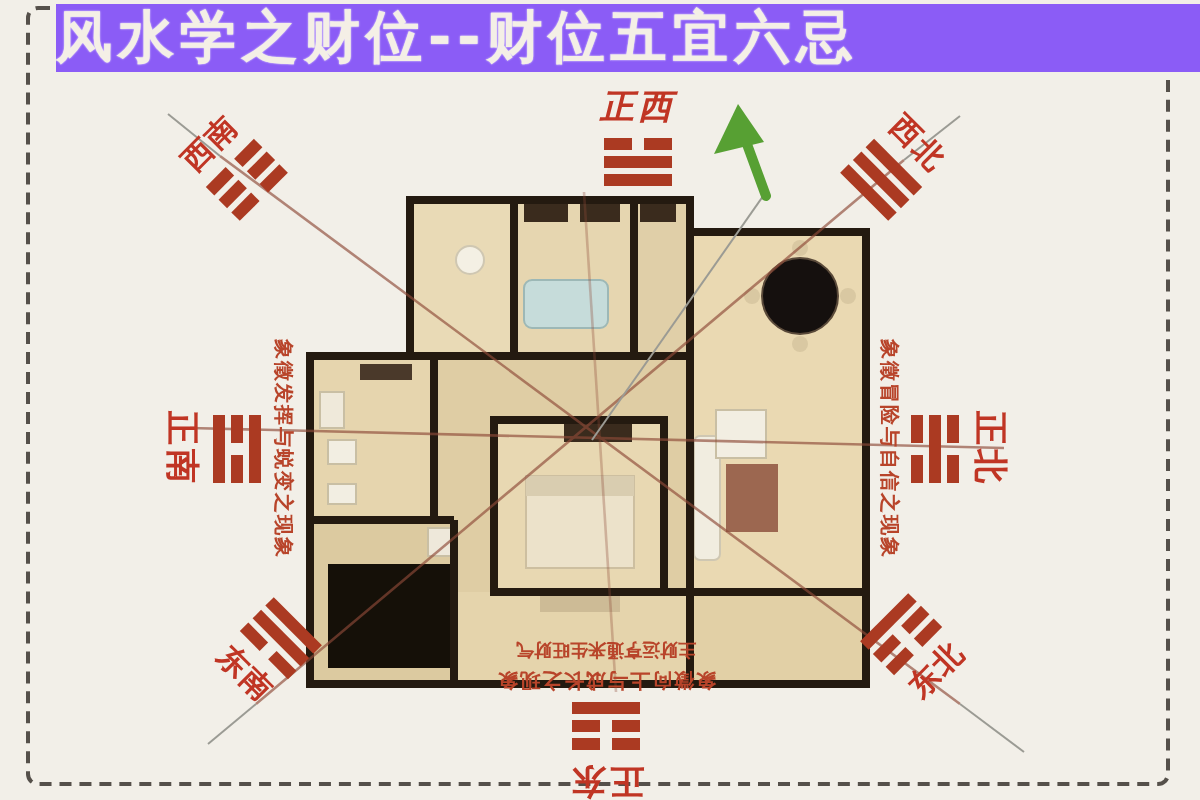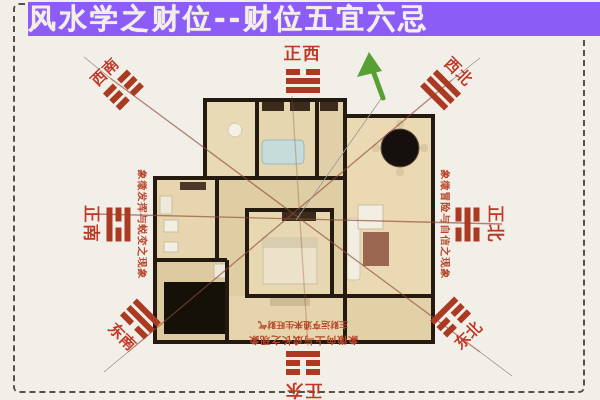--- a/index.html
+++ b/index.html
@@ -116,21 +116,21 @@
       <line x1="128" y1="352" x2="104" y2="372"></line>
       <line x1="480" y1="352" x2="512" y2="376"></line>
       <line x1="383" y1="96" x2="296" y2="220"></line>
     </g>
     <g>
       <path d="M383,98 L372,68" stroke="#57a033" stroke-width="5" stroke-linecap="round"></path>
       <polygon points="369,52 357,77 382,71" fill="#57a033"></polygon>
     </g>
   </svg>
 
-  <div class="grp" style="left:220px;top:42px;width:166px;">
+  <div class="grp" style="left:236px;top:42px;width:166px;font-style:italic;">
     <span class="dir">正西</span>
     <div class="trigram">
         <div class="trow broken">
           <span></span>
           <span></span>
         </div>
         <div class="trow solid"></div>
         <div class="trow solid"></div>
       </div>
   </div>

